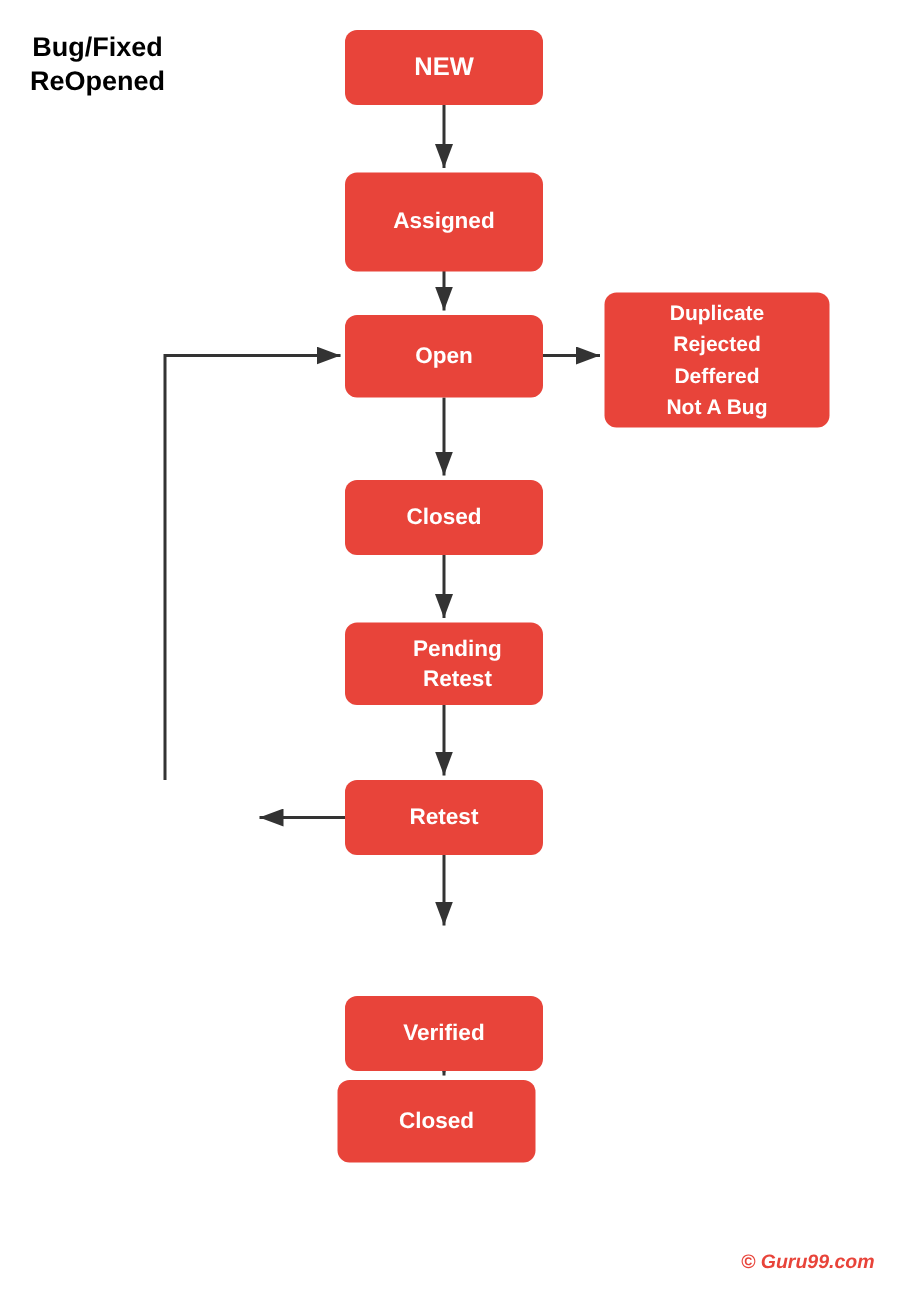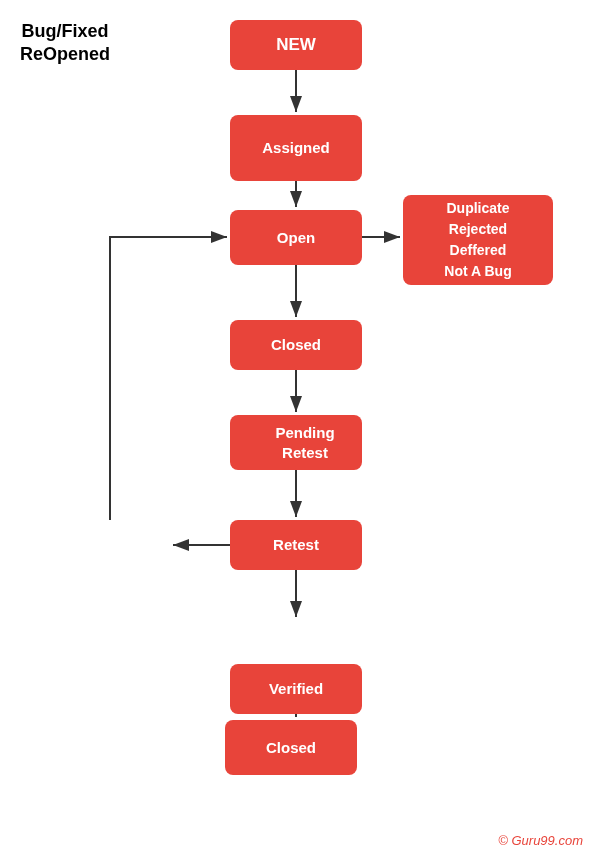--- a/index.html
+++ b/index.html
@@ -54,20 +54,21 @@
       pointer-events: none;
     }
 
     .copyright {
       position: absolute;
       bottom: 16px;
       right: 20px;
       font-size: 13px;
       color: #e8443a;
       font-style: italic;
+      font-weight: bold;
     }
   </style>
 </head>
 <body>
 
 <div class="diagram-container">
 
   <div class="title">
     <span>Bug/Fixed</span><br>
     <span>ReOpened</span>

